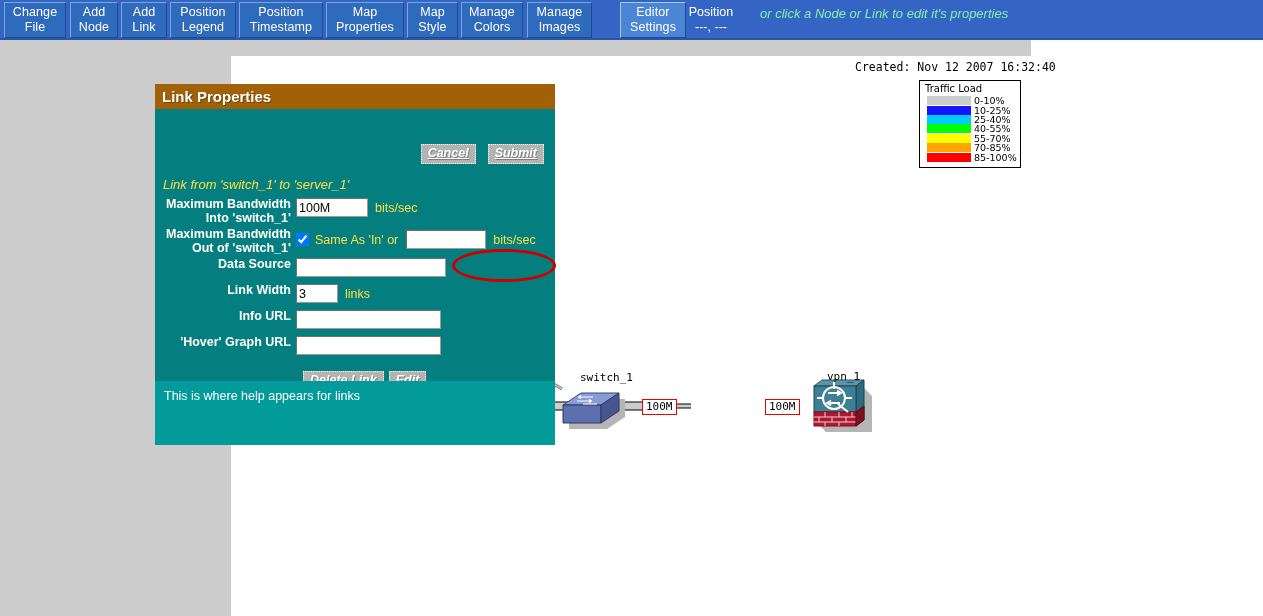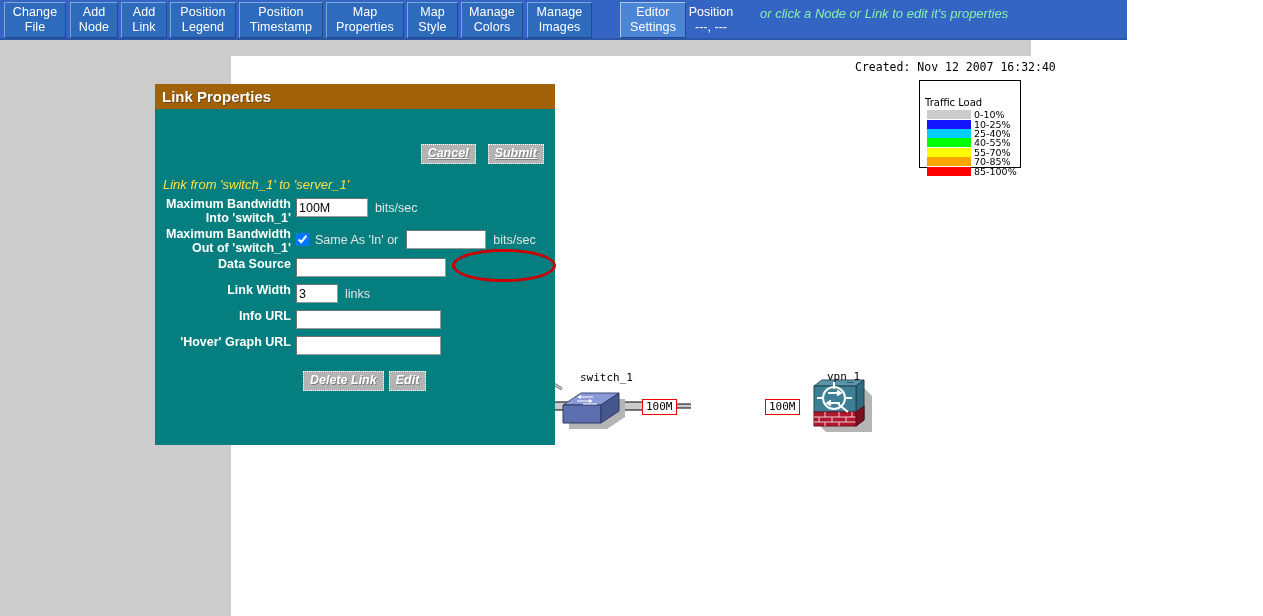--- a/index.html
+++ b/index.html
@@ -9,21 +9,21 @@
     width: 1263px; height: 616px;
     overflow: hidden;
     background: #ffffff;
     font-family: "Liberation Sans", sans-serif;
   }
   #root { position: relative; width: 1263px; height: 616px; }
 
   
   #toolbar {
     position: absolute; left: 0; top: 0;
-    width: 1127px; height: 40px;
+    width: 1263px; height: 40px;
     background: #3465c4;
     border-bottom: 2px solid #2a55a8;
   }
   .tb-btn {
     position: absolute; top: 2px; height: 36px;
     background: #2f6bbd;
     border-left: 1px solid #7ba5dd;
     border-top: 1px solid #7ba5dd;
     border-right: 1px solid #204a8a;
     border-bottom: 1px solid #204a8a;
@@ -93,21 +93,21 @@
     letter-spacing: 0px;
     white-space: nowrap;
   }
 
   
   #legend {
     position: absolute; left: 919px; top: 80px;
     width: 102px; height: 88px;
     background: #ffffff;
     border: 1px solid #000000;
-    padding: 16px 3px;
+    padding: 2px 3px;
   }
   #legend-title {
     font-family: "DejaVu Sans", sans-serif;
     font-size: 10px; color: #000000;
     margin: 0 0 2px 2px;
   }
   .legend-row {
     display: flex; align-items: center;
     height: 9.4px;
   }
@@ -206,21 +206,21 @@
     background: #ffffff;
     color: #000000;
     outline: none;
   }
   input[type=checkbox] {
     width: 13px; height: 13px; margin: 0 4px 0 0;
     vertical-align: middle;
   }
   .unit {
     font-size: 12.5px;
-    color: #e5e5e5;
+    color: #fde047;
     margin-left: 7px;
     white-space: nowrap;
   }
   #btn-row-bottom {
     position: absolute; left: 148px; top: 262px;
     display: flex; gap: 5px;
   }
   
   #annot-ellipse {
     position: absolute;
@@ -470,15 +470,16 @@
       </div>
 
       <div id="btn-row-bottom">
         <button class="dlg-btn">Delete Link</button>
         <button class="dlg-btn">Edit</button>
       </div>
 
       <div id="annot-ellipse"></div>
     </div>
 
+    <div id="dialog-help">This is where help appears for links</div>
   </div>
 
 </div>
 
 </body></html>

